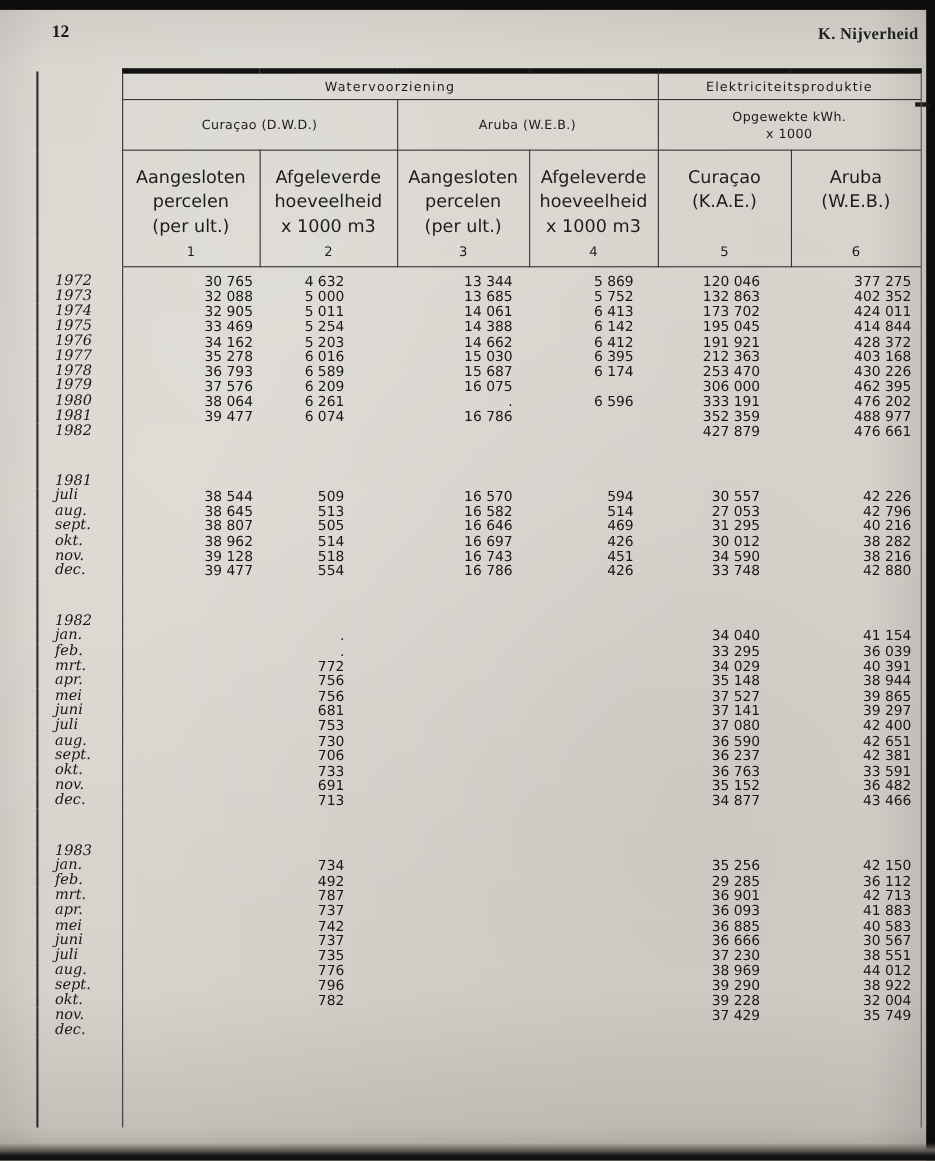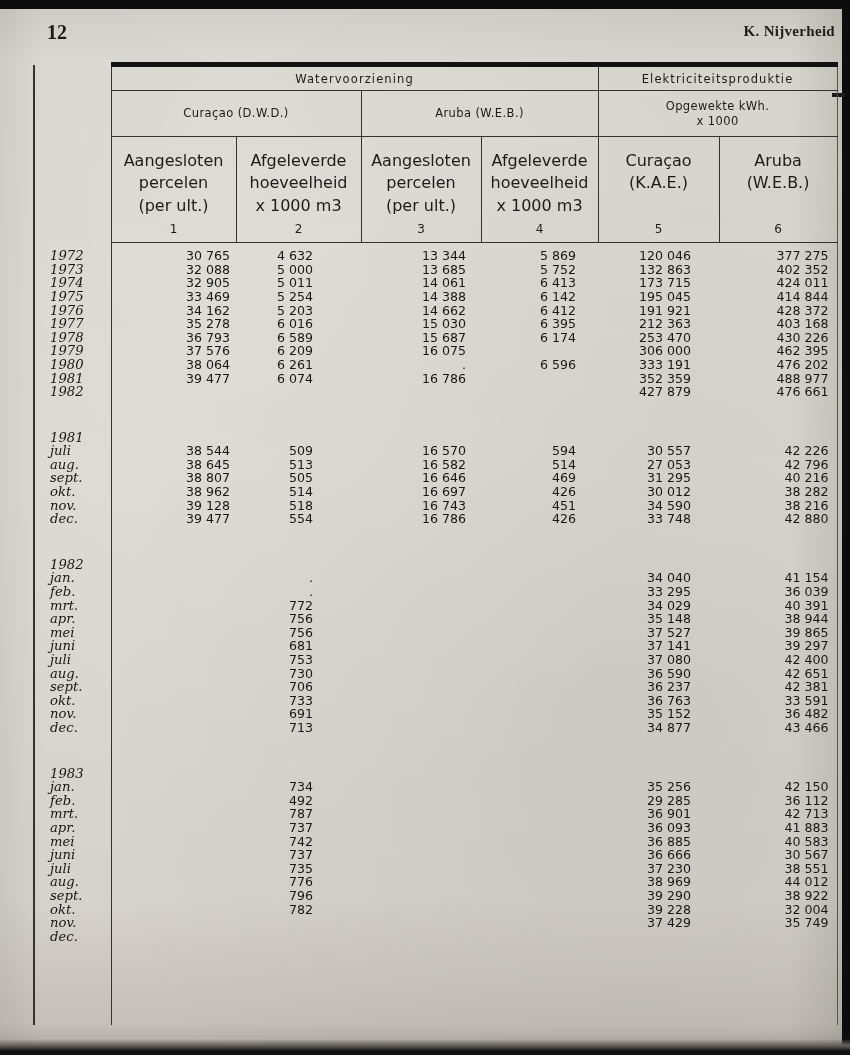--- a/index.html
+++ b/index.html
@@ -19,21 +19,21 @@
   }
 
   .edge-top    { position:absolute; top:0; left:0; width:100%; height:9px; background:#0c0c0c; }
   .edge-right  { position:absolute; top:0; right:0; width:8px; height:100%; background:#0d0d0d; }
   .edge-bottom { position:absolute; bottom:0; left:0; width:100%; height:16px;
                  background:linear-gradient(180deg, rgba(60,58,54,0) 0%, #67635c 40%, #121212 75%); }
   .edge-mark   { position:absolute; right:5px; top:93px; width:13px; height:4px; background:#1b1b1b; }
 
   .page-number {
     position:absolute; left:47px; top:21px;
-    font-family:"Liberation Serif", serif; font-weight:bold; font-size:20px; color:#1a1a1a;
+    font-family:"Liberation Serif", serif; font-weight:bold; font-size:16px; color:#1a1a1a;
   }
   .chapter {
     position:absolute; right:15px; top:23px;
     font-family:"Liberation Serif", serif; font-weight:bold; font-size:15px; color:#20201e; letter-spacing:0.3px;
   }
 
   table.stats {
     position:absolute; top:62px; left:33px; width:803px;
     border-collapse:collapse; table-layout:fixed; color:#1b1a18;
     border-left:2px solid #35332f; border-right:1px solid #55524c;
@@ -176,21 +176,21 @@
           <td>5 752</td>
           <td>132 863</td>
           <td>402 352</td>
         </tr>
         <tr>
           <td class="label">1974</td>
           <td>32 905</td>
           <td>5 011</td>
           <td>14 061</td>
           <td>6 413</td>
-          <td>173 715</td>
+          <td>173 702</td>
           <td>424 011</td>
         </tr>
         <tr>
           <td class="label">1975</td>
           <td>33 469</td>
           <td>5 254</td>
           <td>14 388</td>
           <td>6 142</td>
           <td>195 045</td>
           <td>414 844</td>

